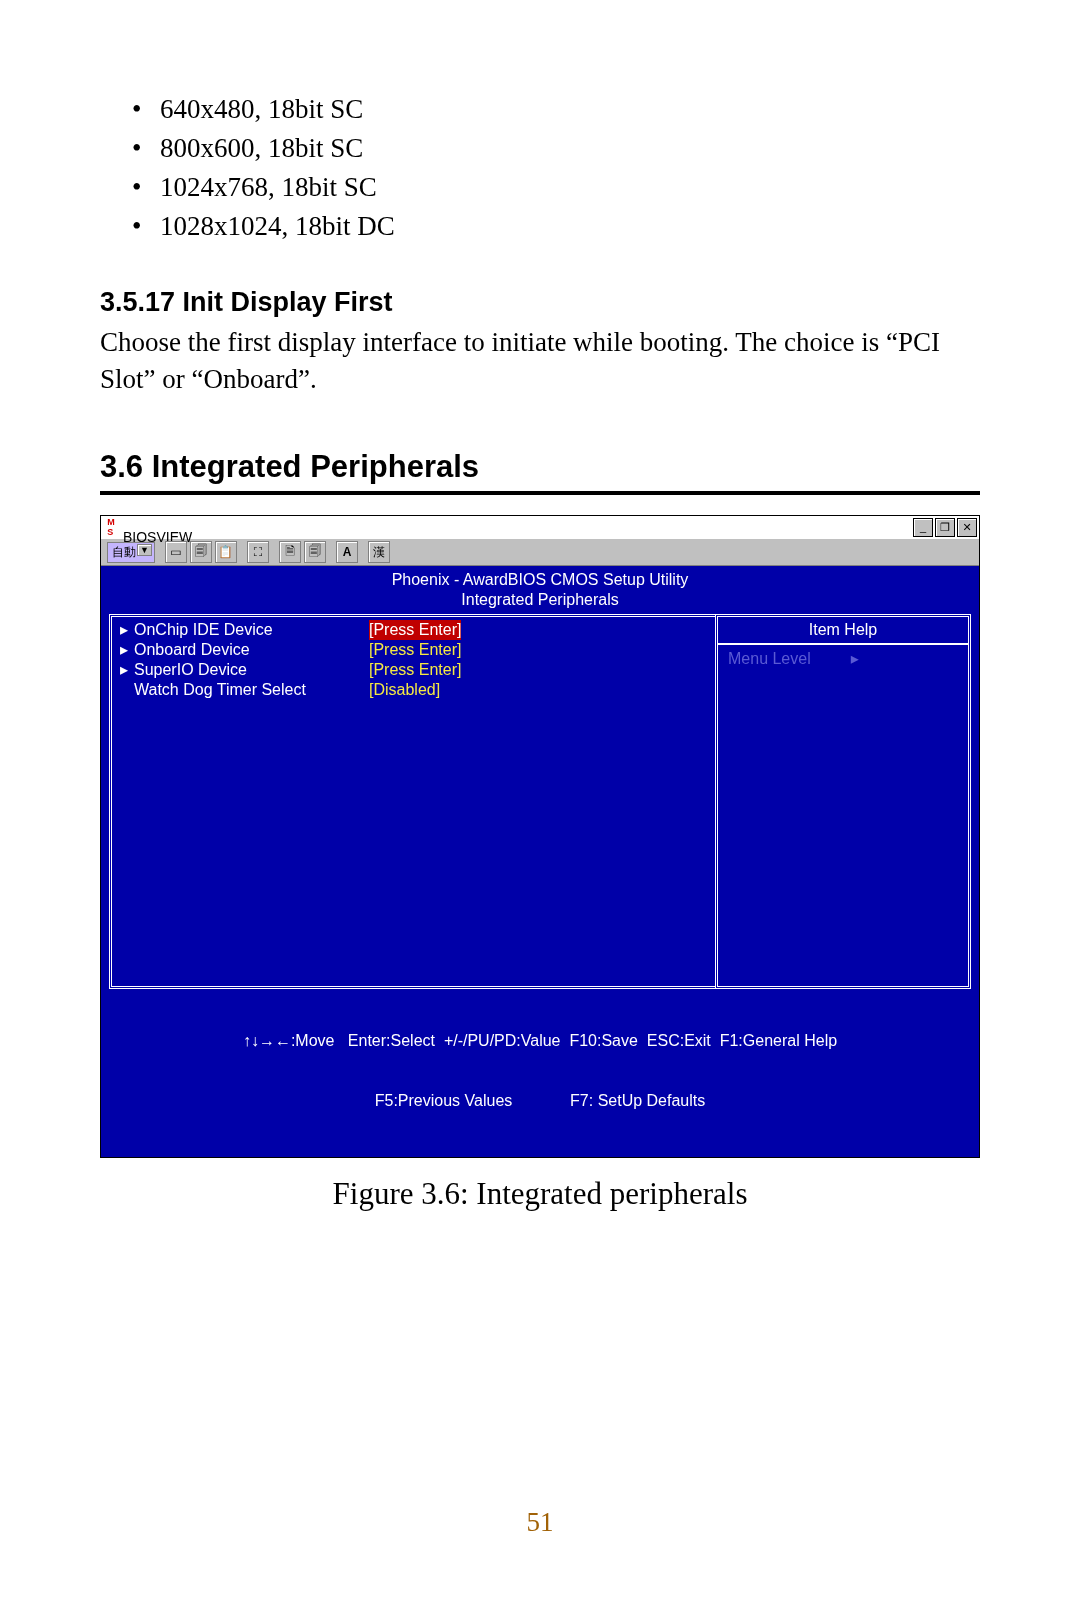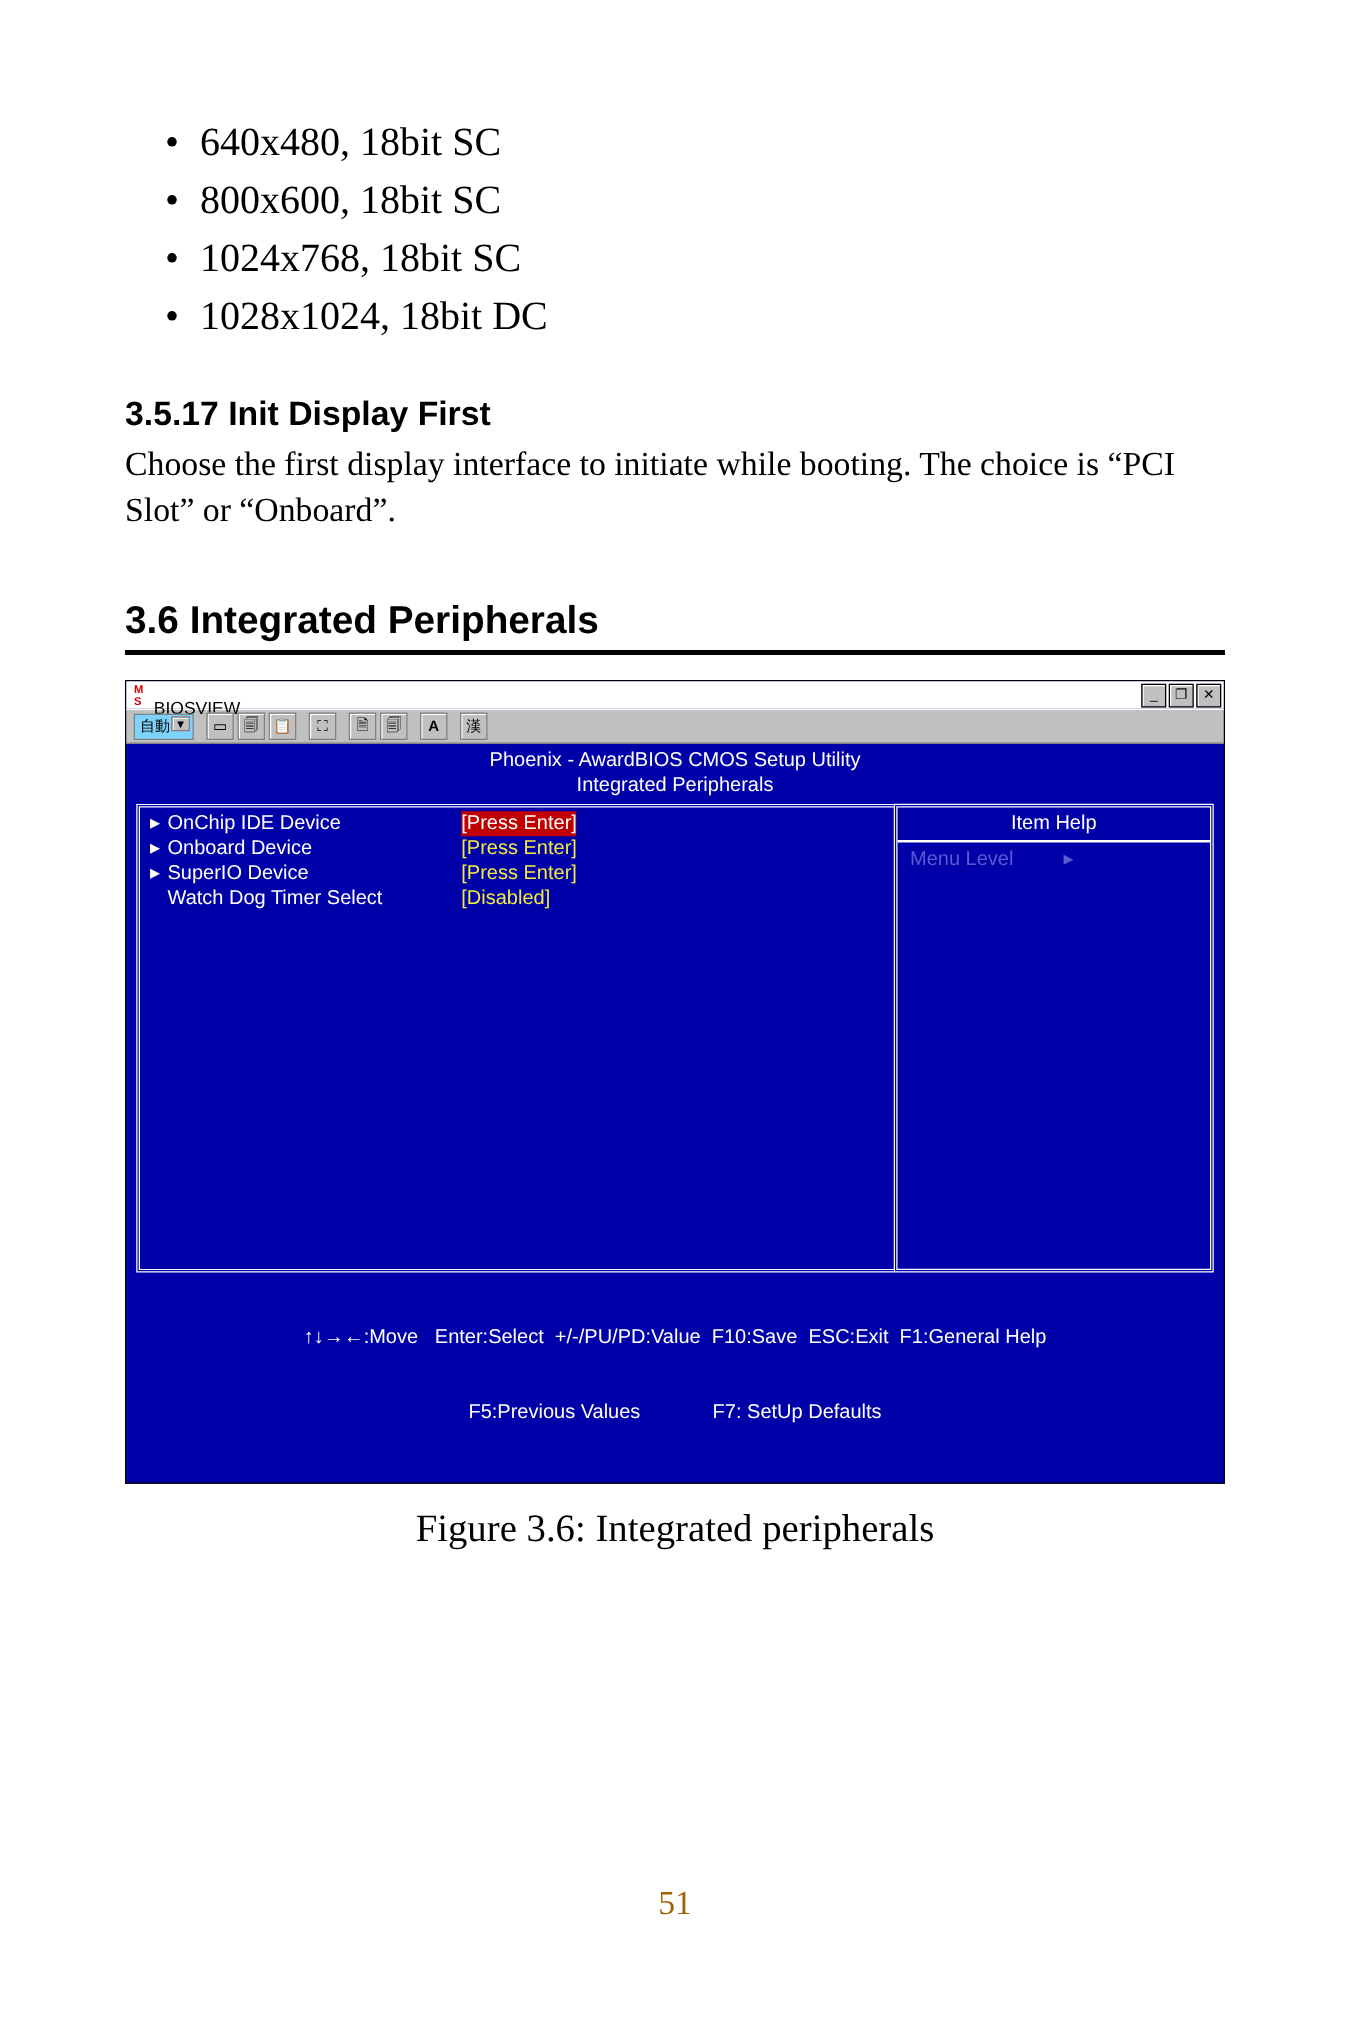--- a/index.html
+++ b/index.html
@@ -15,21 +15,21 @@
   }
   .page {
     padding: 90px 100px 0 100px;
   }
   ul.res-list {
     margin: 0 0 30px 0;
     padding-left: 60px;
     list-style: none;
   }
   ul.res-list li {
-    font-size: 32px;
+    font-size: 27px;
     line-height: 1.45;
     position: relative;
   }
   ul.res-list li::before {
     content: "•";
     position: absolute;
     left: -28px;
     top: 0;
   }
   h3.sub {
@@ -107,21 +107,21 @@
     background: #c0c0c0;
     height: 26px;
     display: flex;
     align-items: center;
     padding: 0 6px;
     gap: 3px;
     border-top: 1px solid #fff;
     border-bottom: 1px solid #808080;
   }
   .tool-select {
-    background: #7dd3fc;
+    background: #c4b5fd;
     border: 1px solid #808080;
     font-size: 12px;
     padding: 1px 18px 1px 4px;
     position: relative;
     font-family: "MS Gothic","MS PGothic",sans-serif;
   }
   .tool-select::after {
     content: "▼";
     position: absolute;
     right: 2px;

